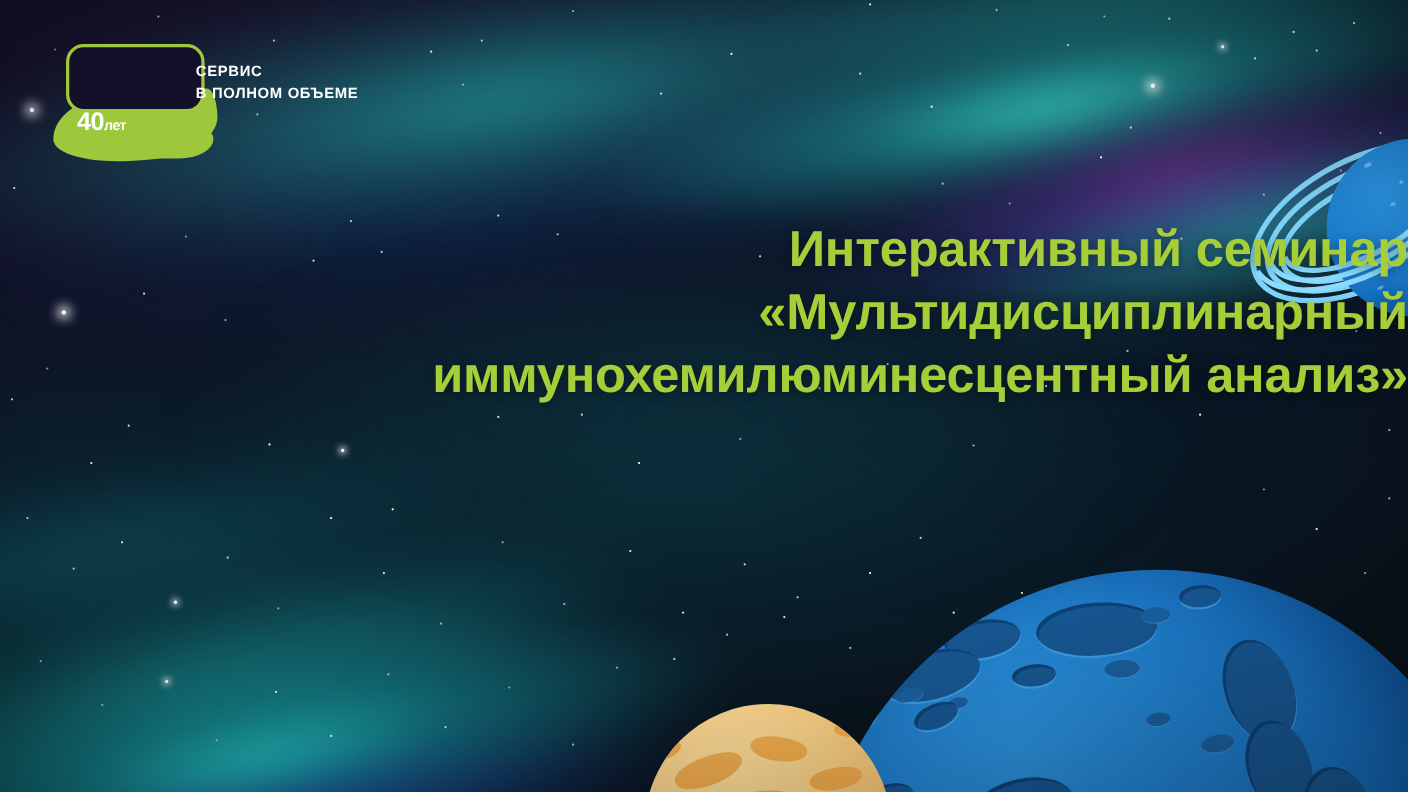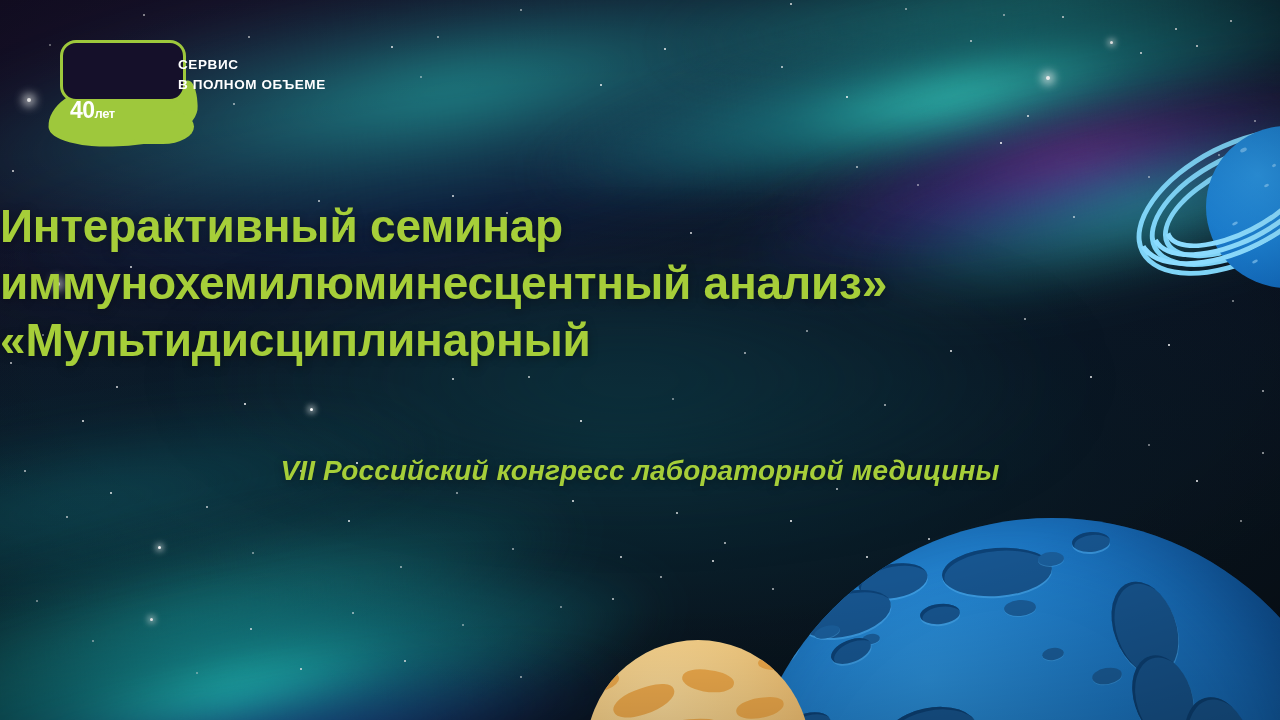--- a/index.html
+++ b/index.html
@@ -191,21 +191,21 @@
   #logo .years small{font-size:13px;font-weight:bold;}
   #logo .tagline{
     position:absolute;left:130px;top:15px;
     color:#ffffff;font-weight:bold;font-size:13.5px;line-height:1.45;
     letter-spacing:.6px;white-space:pre-line;
   }
 
   
   #headline{
     position:absolute;left:0;top:198px;width:1280px;
-    text-align:left;
+    text-align:right;
   }
   #headline .line{
     color:#a6ce39;
     font-weight:bold;
     font-size:46px;
     line-height:57px;
     letter-spacing:-.2px;
     text-shadow:0 2px 10px rgba(0,0,0,.35);
   }
   #subtitle{
@@ -410,19 +410,18 @@
     <div class="badge"></div>
     <div class="years">
       <span>40</span><small>лет</small>
     </div>
     <div class="tagline">СЕРВИС
 В ПОЛНОМ ОБЪЕМЕ</div>
   </div>
 
   <div id="headline">
     <div class="line">Интерактивный семинар</div>
+    <div class="line">«Мультидисциплинарный</div>
     <div class="line">иммунохемилюминесцентный анализ»</div>
-    <div class="line">«Мультидисциплинарный</div>
   </div>
 
-  <div id="subtitle">VII Российский конгресс лабораторной медицины</div>
 
 </div>
 
 </body></html>

